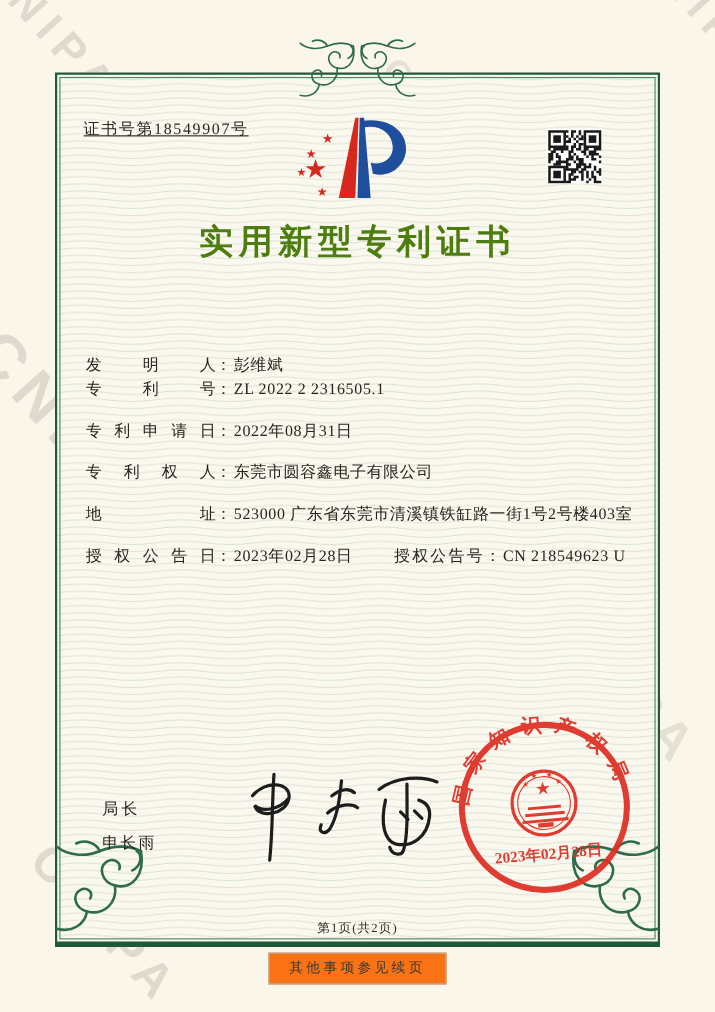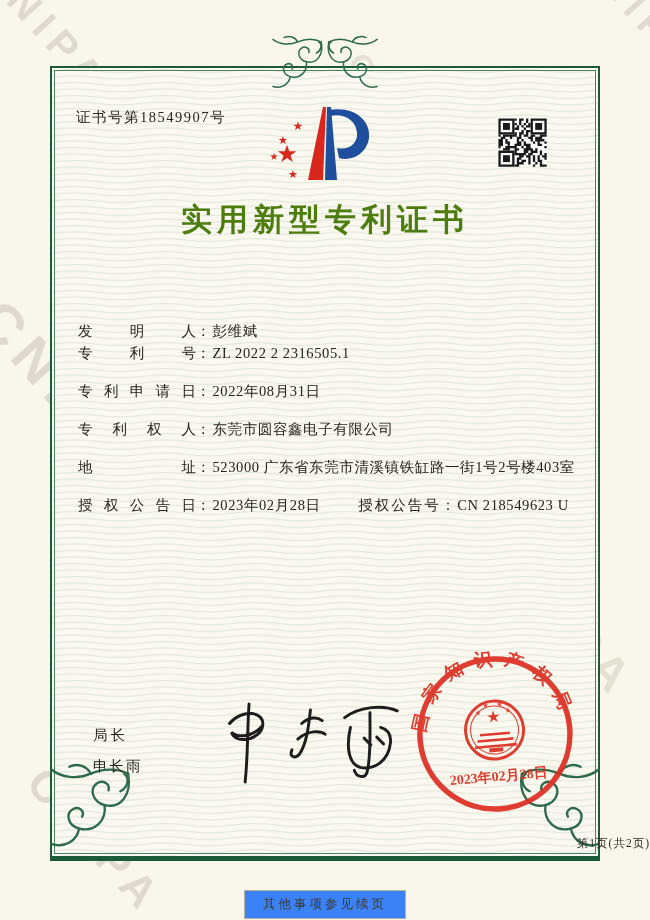--- a/index.html
+++ b/index.html
@@ -21,21 +21,21 @@
     border:2px solid #1c5a3b; border-bottom-width:5px; z-index:2;
     background:#fbf8ef;
   }
   #frame-inner{
     position:absolute; left:2px; top:2px; right:2px; bottom:2px;
     border:1px solid #4b8263;
   }
   #waves-svg{position:absolute; left:0; top:0; width:100%; height:100%; opacity:.5;}
   .abs{position:absolute;}
   #cert-number{
-    left:76px; top:108px; font-size:14.5px; letter-spacing:1.5px; color:#2a2620; z-index:4;
+    left:76px; top:108px; font-size:14.5px; letter-spacing:1.5px; color:#2a2620; z-index:4;text-decoration:underline;
   }
   #cert-title{
     left:0; right:0; top:199px; text-align:center;
     font-size:31px; font-weight:bold; letter-spacing:5px; color:#4d7c0f; z-index:4;
   }
   .field-row{
     position:absolute; left:78px; width:500px; font-size:14.5px; color:#27241d;
     z-index:4; white-space:nowrap;
   }
   .flabel{
@@ -50,26 +50,26 @@
   }
   #paragraphs p{
     margin:0; font-size:12.5px; line-height:21.5px; letter-spacing:1.1px;
     text-indent:2em; text-align:justify; color:#34312a;
   }
   #signer-role{left:93px; top:726px; font-size:14.5px; letter-spacing:3px; z-index:4;}
   #signer-name{left:93px; top:757px; font-size:14.5px; letter-spacing:2px; z-index:4;}
   #signature-svg{left:212px; top:693px; z-index:5;}
   #seal-svg{left:410px; top:650px; z-index:6; transform:rotate(-5deg); opacity:.93;}
   #page-number{
-    left:0; right:0; top:836px; text-align:right; font-size:11.5px;
+    left:0; right:0; top:836px; text-align:center; font-size:11.5px;
     letter-spacing:1px; color:#2e2b24; z-index:4;
   }
   #continuation-tab{
-    left:50%; top:890px; transform:translateX(-50%);
-    background:#3b82f6; border:1px solid #b7b2a2;
+    left:50%; top:866px; transform:translateX(-50%);
+    background:#f97316; border:1px solid #b7b2a2;
     padding:5px 18px; font-size:12.5px; letter-spacing:3px; color:#3a382f; z-index:4;
   }
   #logo-svg{left:257px; top:100px; z-index:4;}
   #qr-svg{left:497px; top:117px; z-index:4; background:#fdfdfb;}
   .ornament{z-index:3;}
 </style>
 </head>
 <body>
 
 <div id="page">

